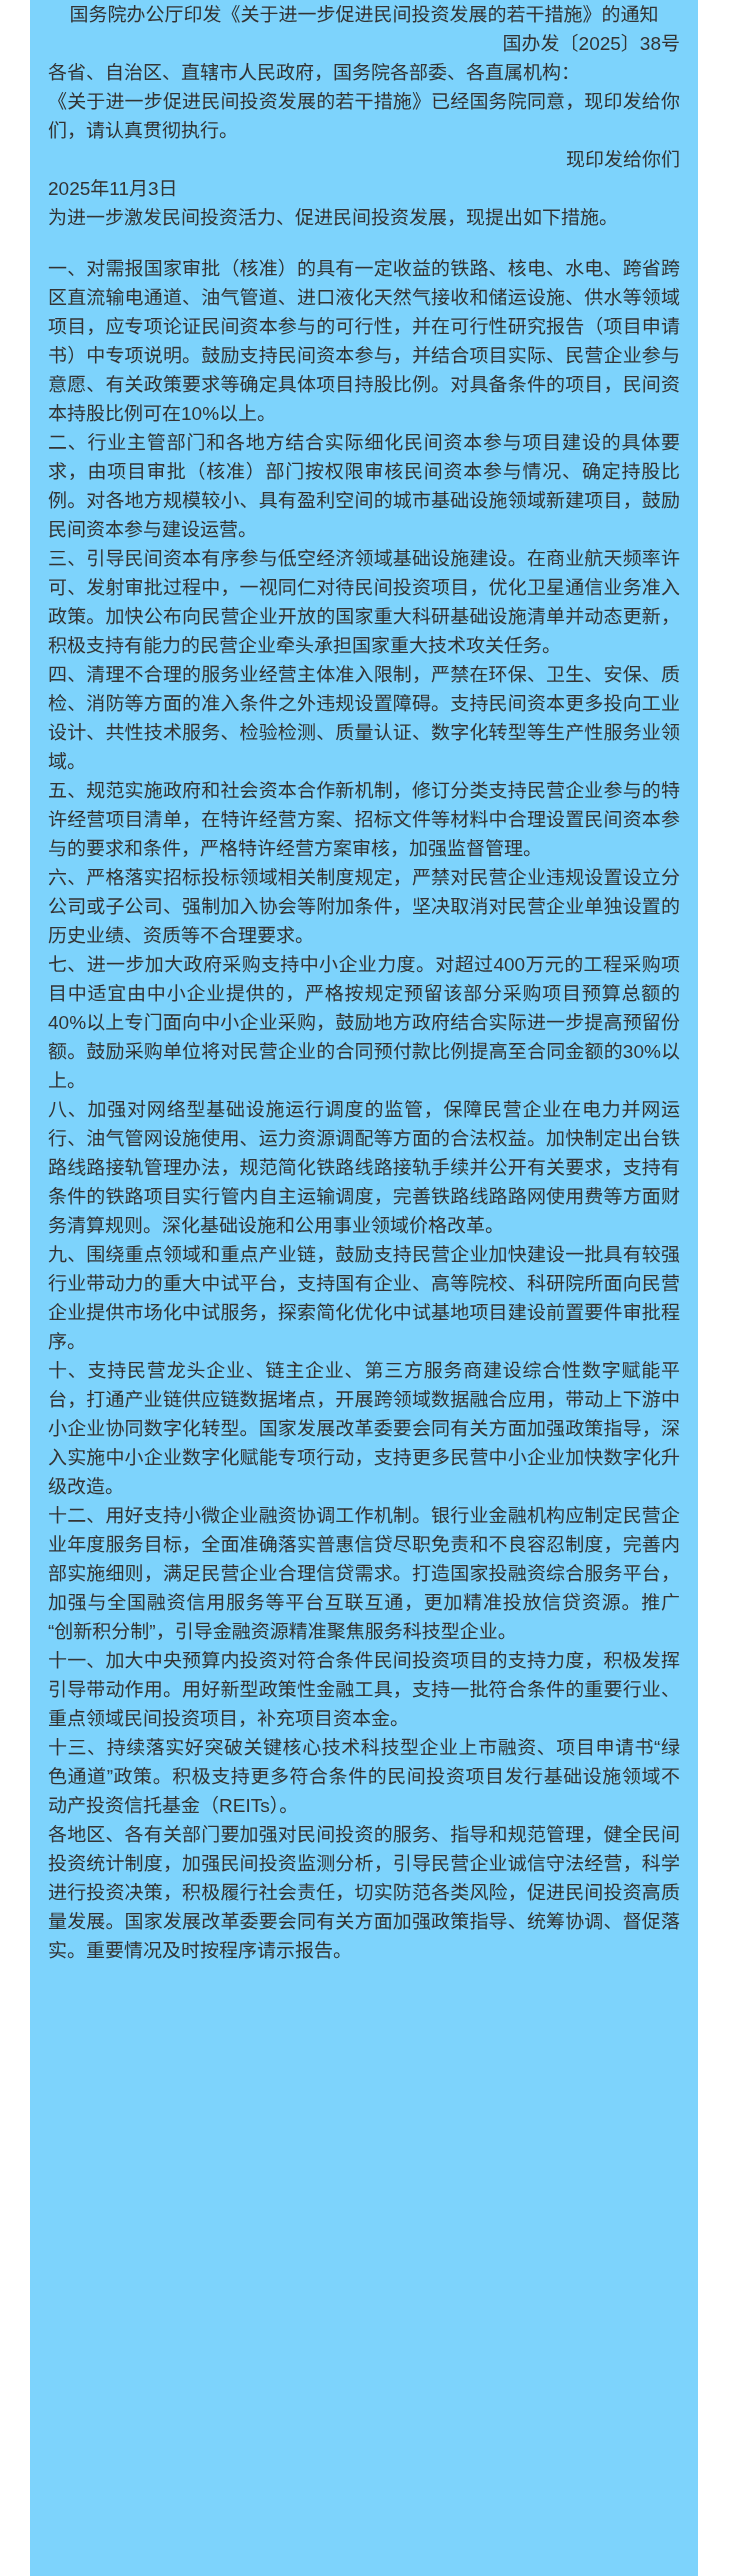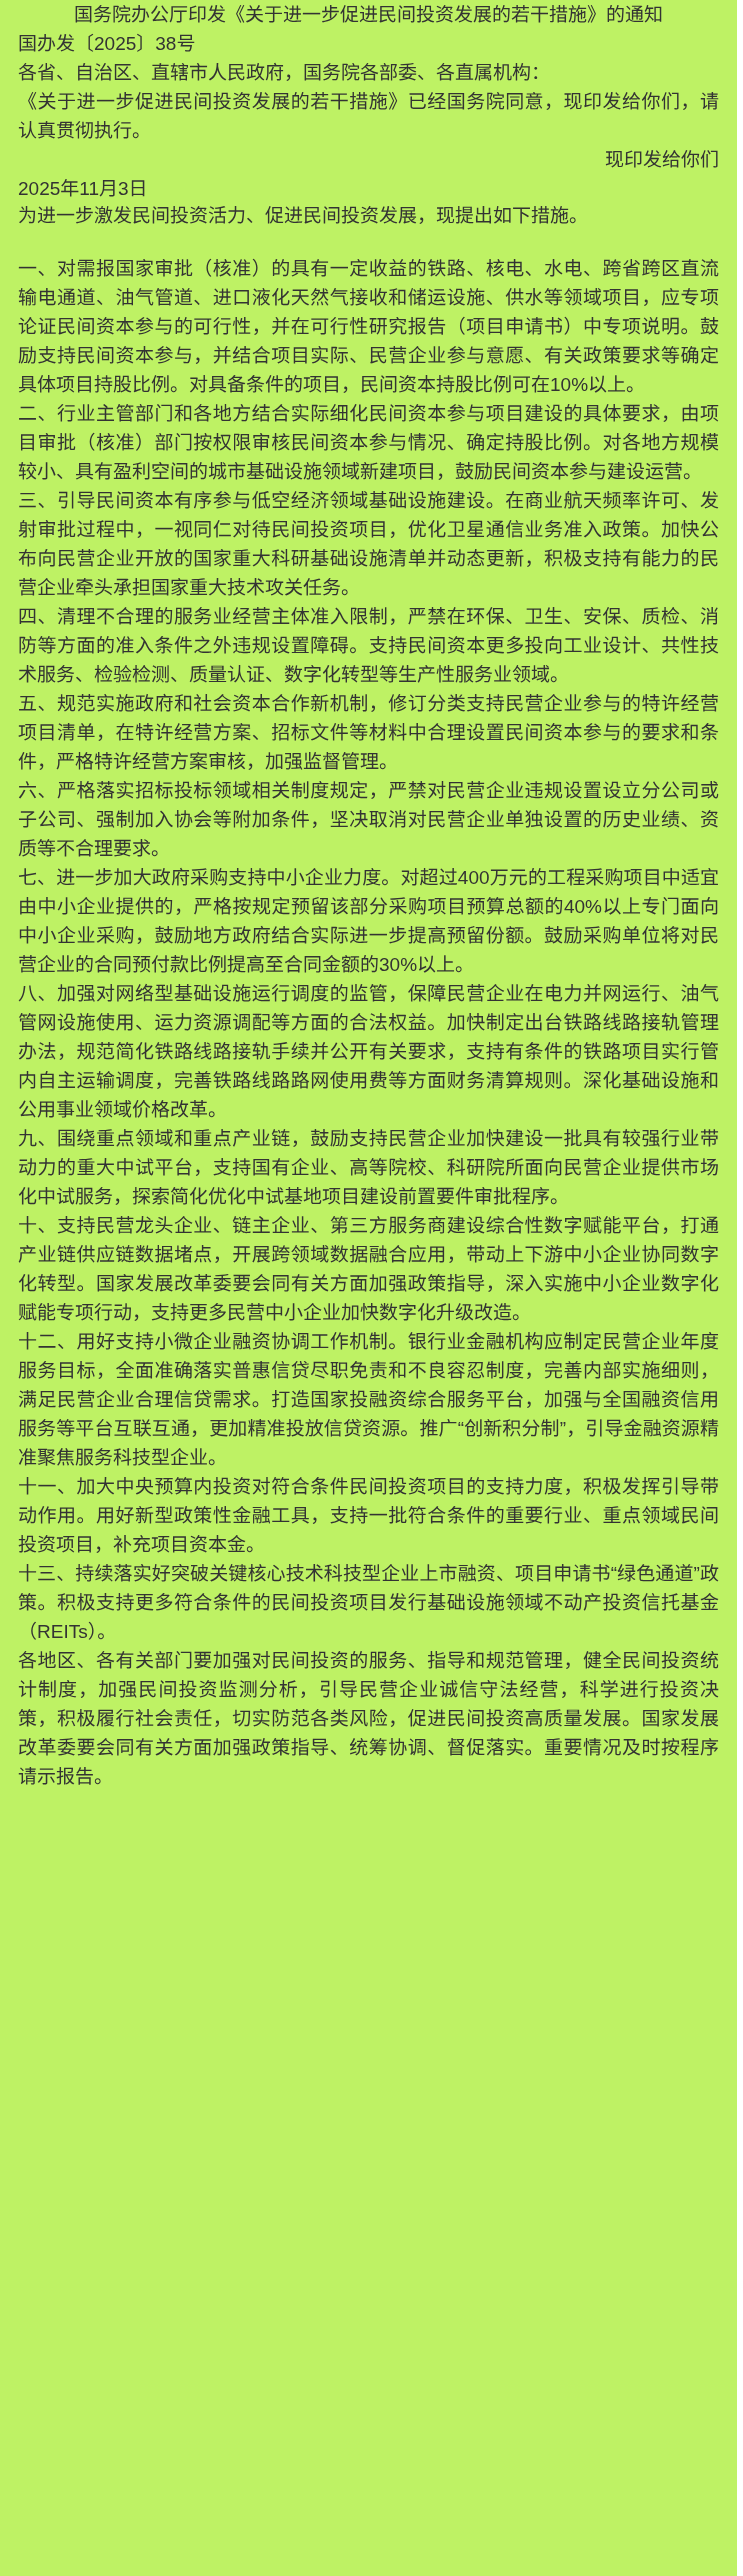--- a/index.html
+++ b/index.html
@@ -1,44 +1,45 @@
 <!DOCTYPE html>
 <html lang="zh-CN" style="font-size:11.2px"><head>
 <meta charset="utf-8">
 <style>
   html, body {
     margin: 0;
     padding: 0;
     background: #ffffff;
   }
   .page {
-    width: 737px;
+    width: 668px;
     min-height: 2576px;
     box-sizing: border-box;
     padding: 0 18px 12.6px 18px;
-    background: #bef264;
+    background: #7dd3fc;
     font-family: "Liberation Sans", sans-serif;
     color: #333333;
     font-size: 19px;
     line-height: 29px;
+    margin-left: 30px;
   }
   .page p, .page h1, .page h2 {
     margin: 0;
     padding: 0;
     font-size: 19px;
     line-height: 29px;
     font-weight: normal;
   }
   .doc-title {
     font-weight: bold;
     text-align: center;
     margin-top: 17px;
   }
   .doc-number {
-    text-align: left;
+    text-align: right;
     margin-top: 32px;
   }
   .salutation {
     margin-top: 27px;
     text-align: justify;
   }
   .notice-body {
     margin-top: 27px;
     text-align: justify;
   }
@@ -53,21 +54,20 @@
     margin-top: 29px;
   }
   .measures-title {
     font-weight: bold;
     text-align: center;
     margin-top: 86px;
   }
   .intro {
     margin-top: 24.5px;
     text-align: justify;
-    font-family: Liberation Mono, monospace;
   }
   .measure {
     margin-top: 32px;
     text-align: justify;
   }
   .measure.first {
     margin-top: 22px;
   }
   .closing {
     margin-top: 32px;

